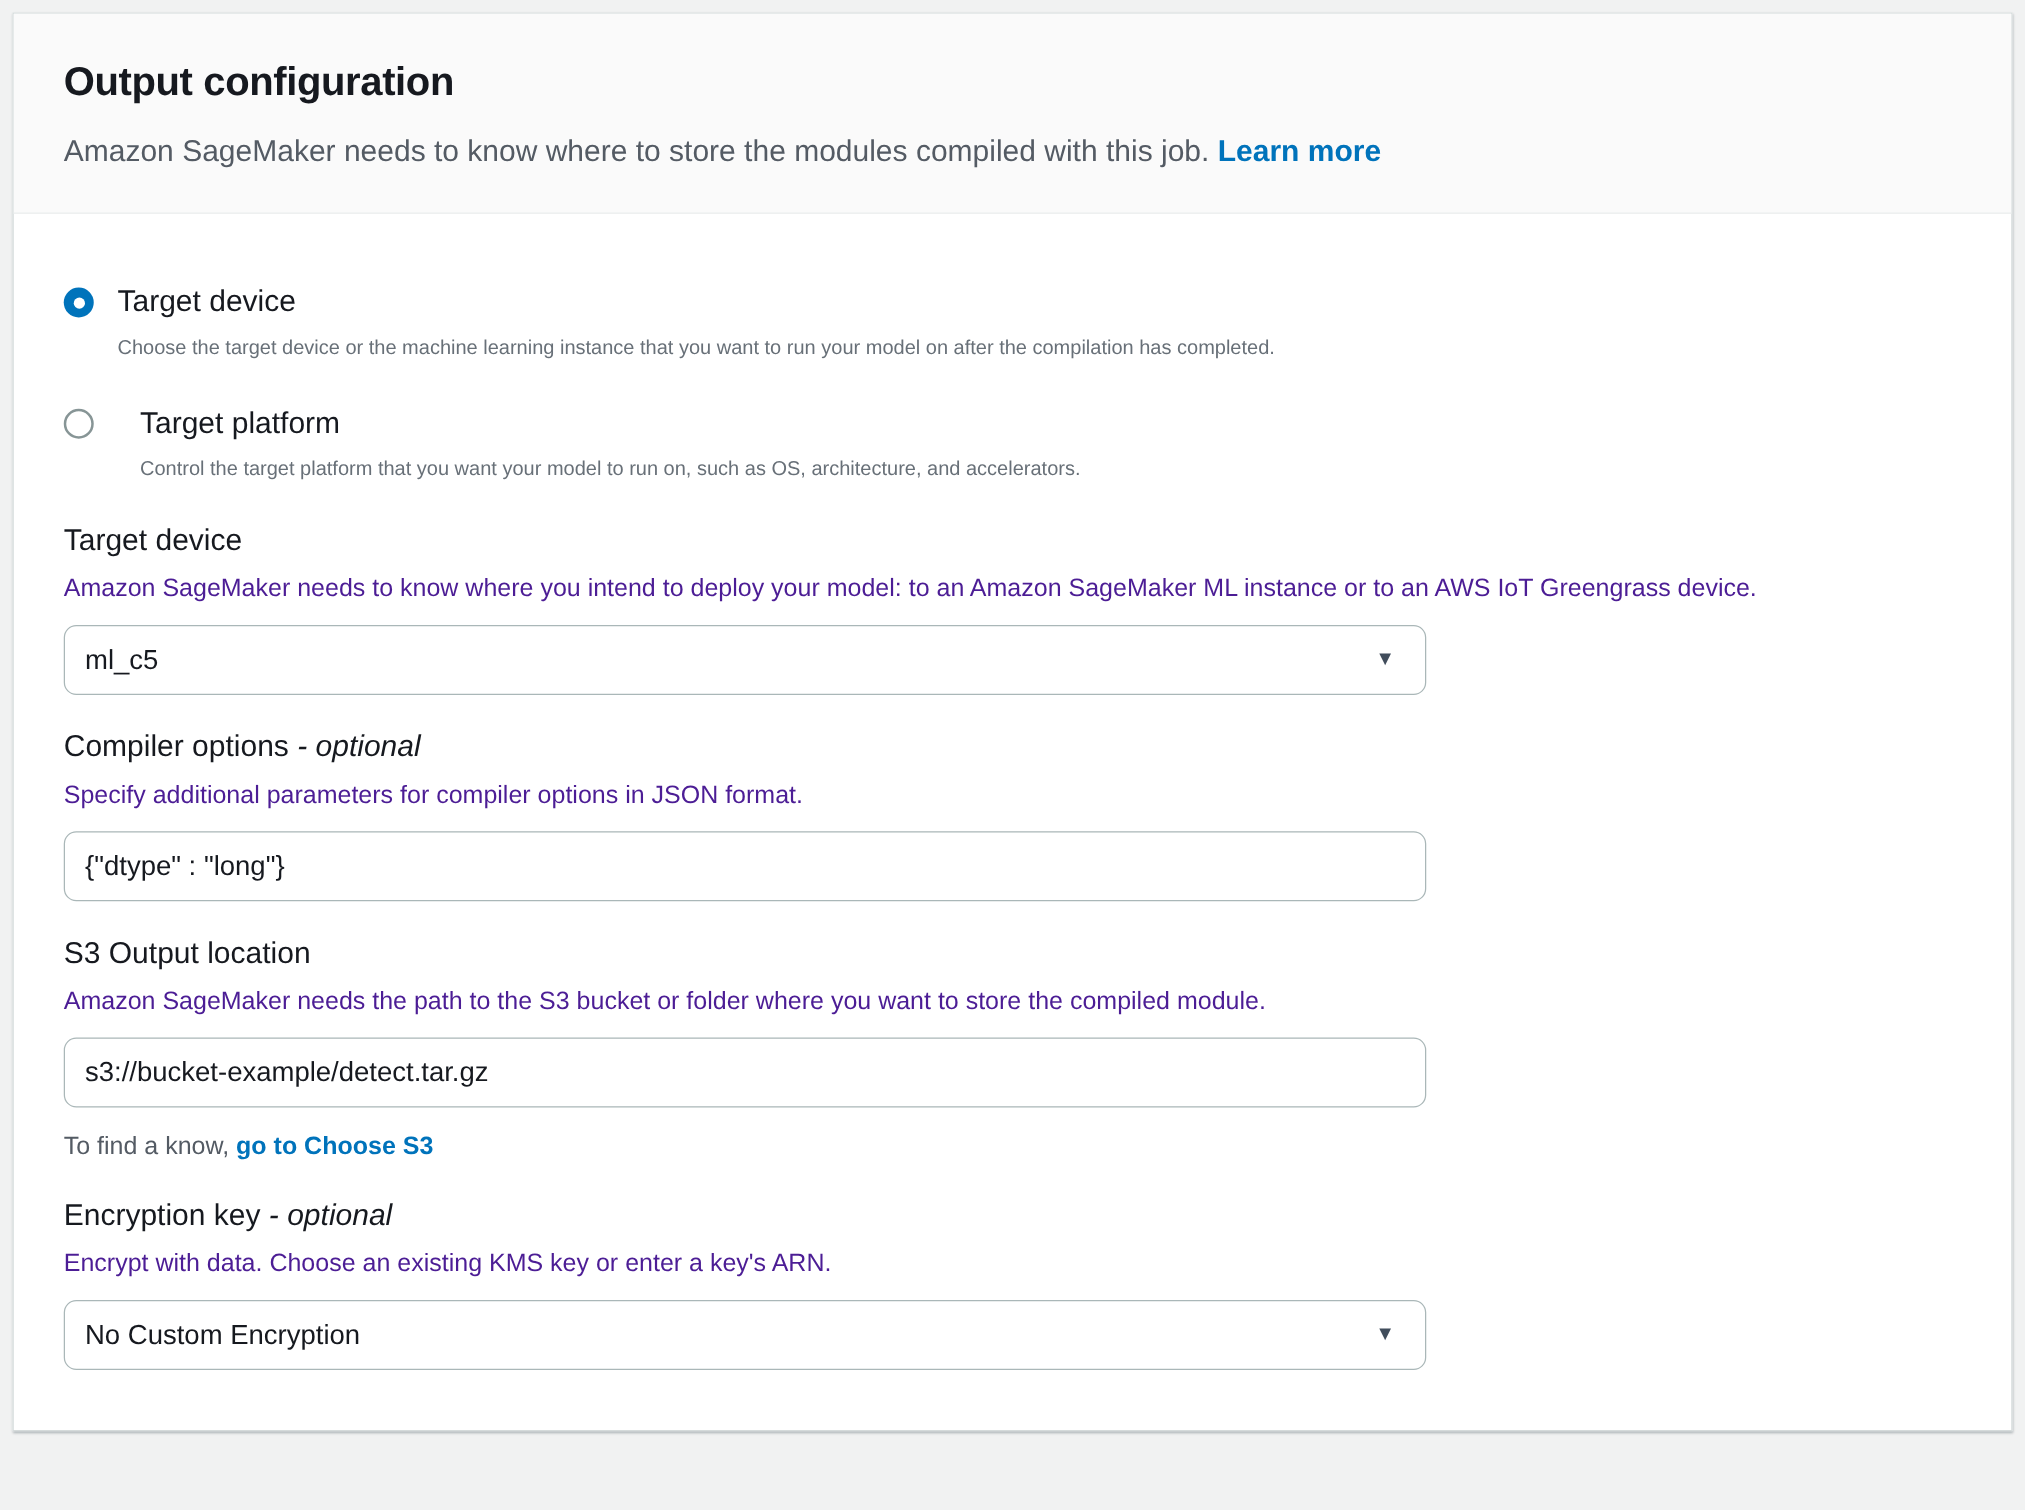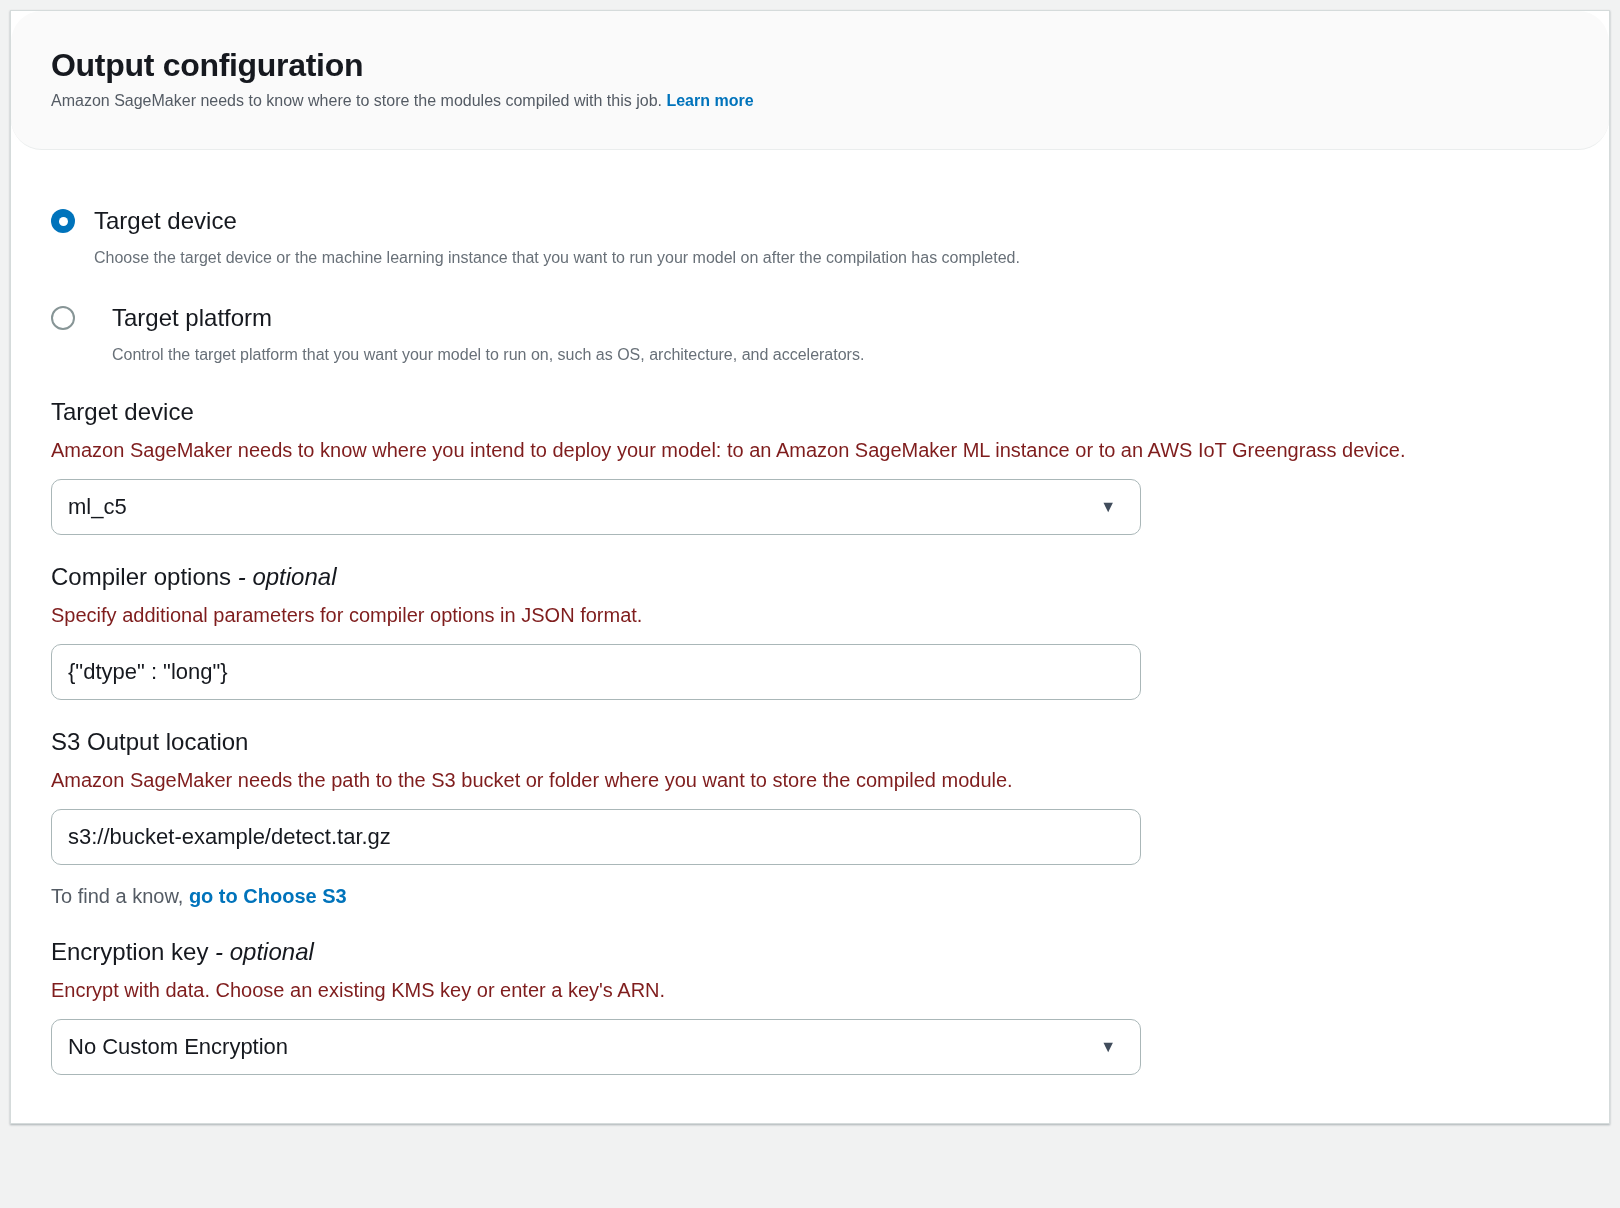--- a/index.html
+++ b/index.html
@@ -14,31 +14,30 @@
   .card {
     margin: 10px;
     background: #ffffff;
     border: 1px solid #d5dbdb;
     box-shadow: 0 1px 2px 0 rgba(0,28,36,0.3);
   }
   .card-header {
     background: #fafafa;
     padding: 36px 40px 34px 40px;
     border-bottom: 1px solid #eaeded;
-    border-radius: 31px;
   }
   .title {
     font-size: 32px;
     font-weight: 700;
     letter-spacing: -0.3px;
     color: #16191f;
   }
   .subtitle {
-    margin-top: 3px;
-    font-size: 16px;
+    margin-top: 24px;
+    font-size: 24px;
     line-height: 28px;
     color: #545b64;
   }
   .link {
     color: #0073bb;
     font-weight: 700;
     text-decoration: none;
     cursor: pointer;
   }
   .card-body {
@@ -89,21 +88,21 @@
     line-height: 30px;
     color: #16191f;
   }
   .field-label .optional {
     font-style: italic;
   }
   .field-desc {
     margin-top: 8px;
     font-size: 20px;
     line-height: 30px;
-    color: #7f1d1d;
+    color: #4c1d95;
     max-width: 1395px;
   }
   .control {
     margin-top: 14px;
     width: 1090px;
     height: 56px;
     border: 1px solid #aab7b8;
     border-radius: 10px;
     background: #ffffff;
   }

